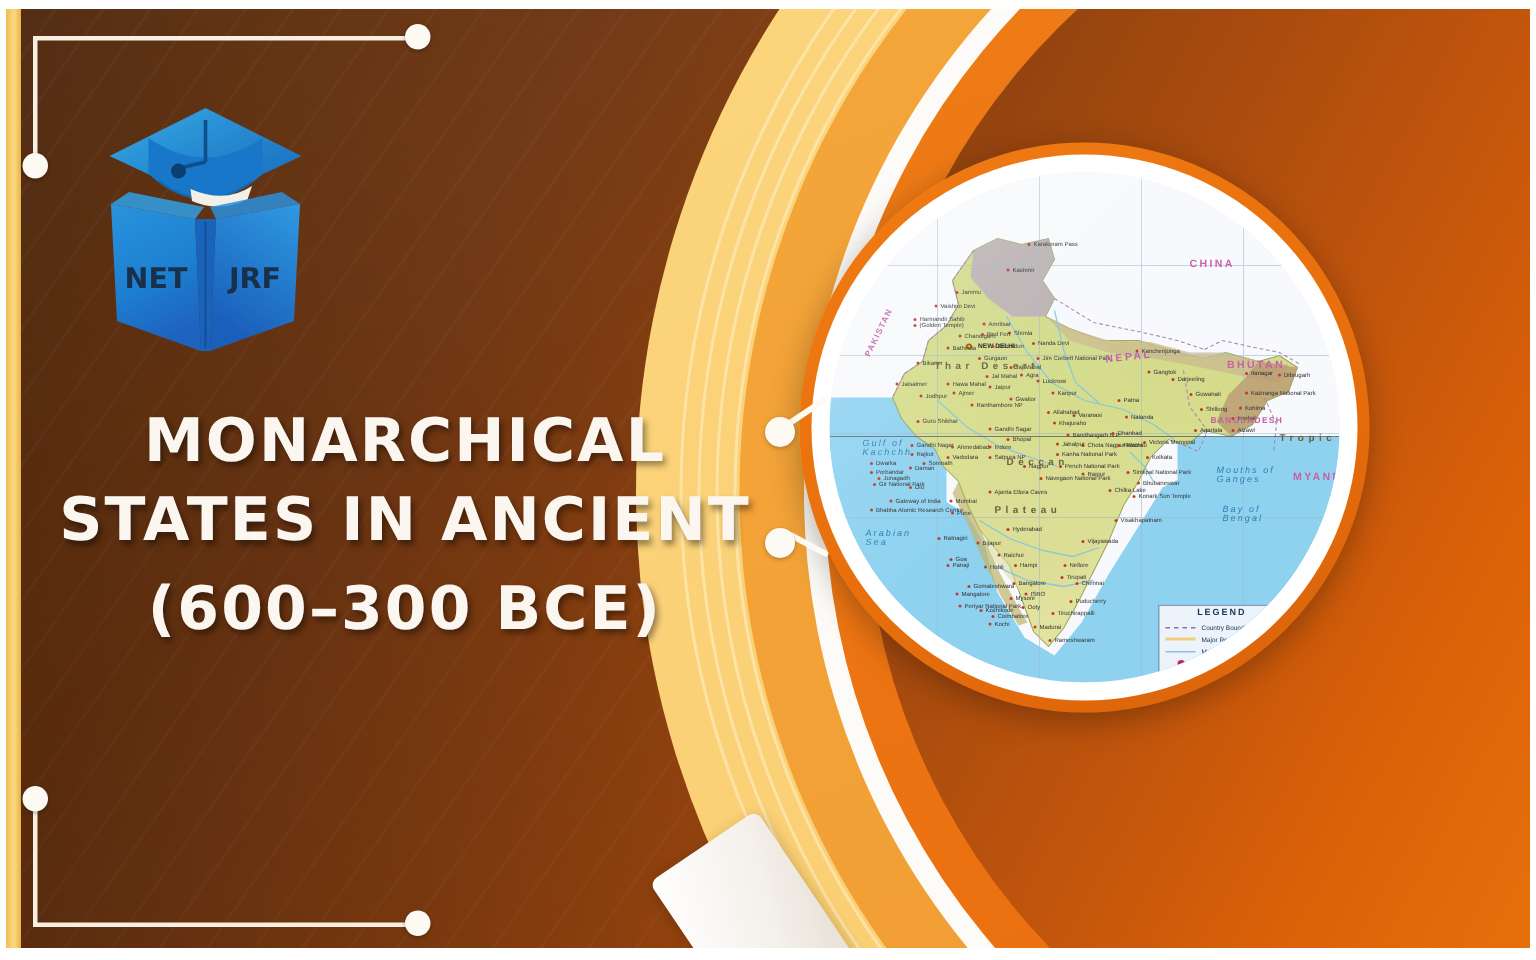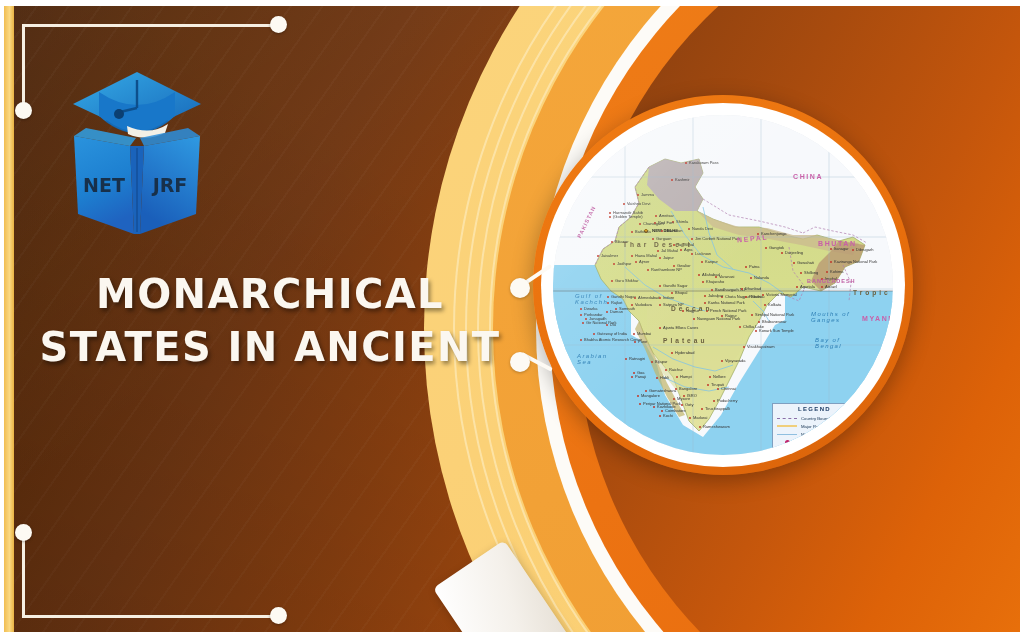--- a/index.html
+++ b/index.html
@@ -320,20 +320,21 @@
         <polygon points="64,82 78,82 74,170 68,170" fill="#1a63bb"></polygon>
         <line x1="71" y1="84" x2="71" y2="168" stroke="#14509c" stroke-width="1.6"></line>
         <text x="38" y="128" text-anchor="middle" font-family="DejaVu Sans, sans-serif" font-size="19" font-weight="bold" fill="#18304a">NET</text>
         <text x="104" y="128" text-anchor="middle" font-family="DejaVu Sans, sans-serif" font-size="19" font-weight="bold" fill="#18304a">JRF</text>
       </svg>
     </div>
 
     <div class="headline">
       <span class="l1">MONARCHICAL</span>
       <span class="l2">STATES IN ANCIENT</span>
+      <span class="l4">(600–300 BCE)</span>
     </div>
 
     <div class="mag-handle"></div>
     <div class="mag-ring-orange"></div>
     <div class="mag-ring-white"></div>
 
     <div class="mag-lens">
       <svg class="map-canvas" viewBox="0 0 340 340" width="340" height="340">
         <defs>
           <linearGradient id="plain" x1="0" y1="0" x2="0" y2="1">

